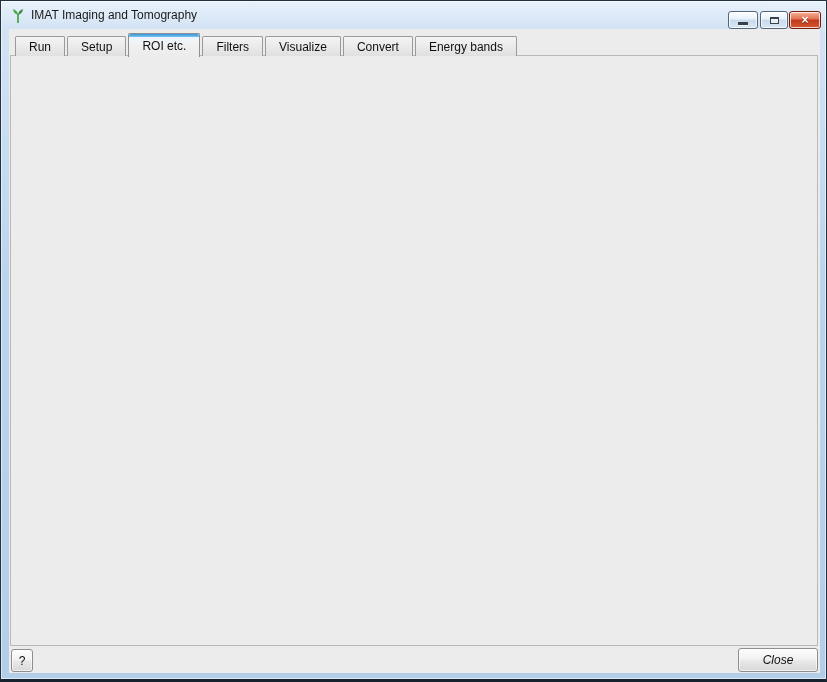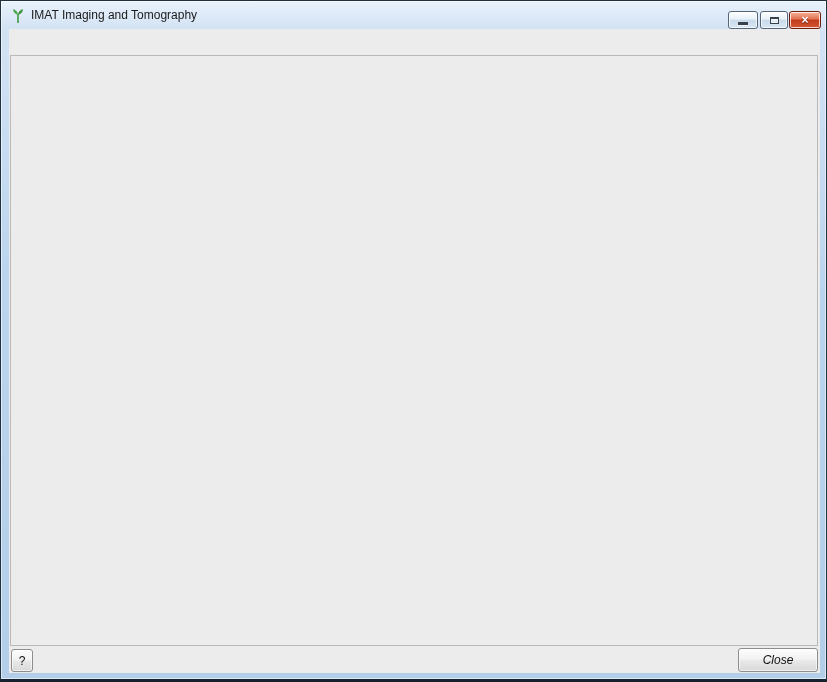--- a/index.html
+++ b/index.html
@@ -125,20 +125,29 @@
         <span class="glyph-max"></span>
       </div>
     <div class="winbtn close">
         <span>×</span>
       </div>
   </div>
 
   <div class="client"></div>
   <div class="pane"></div>
 
+  <div class="tabbar">
+    <div class="tab">Run</div>
+    <div class="tab">Setup</div>
+    <div class="tab active">ROI etc.</div>
+    <div class="tab">Filters</div>
+    <div class="tab">Visualize</div>
+    <div class="tab">Convert</div>
+    <div class="tab">Energy bands</div>
+  </div>
 
   <div class="lbl" style="left:18px; top:64px;">Image:</div>
   <div class="field" style="left:60px; top:63px; width:97px;">
     <span class="val right">143/143</span>
   </div>
   <div class="lbl" style="left:164px; top:64px;">test00005471_metals.fits</div>
   <div class="btn" style="left:460px; top:63px; width:77px; height:26px;">
     <span>Browse</span>
   </div>
 

